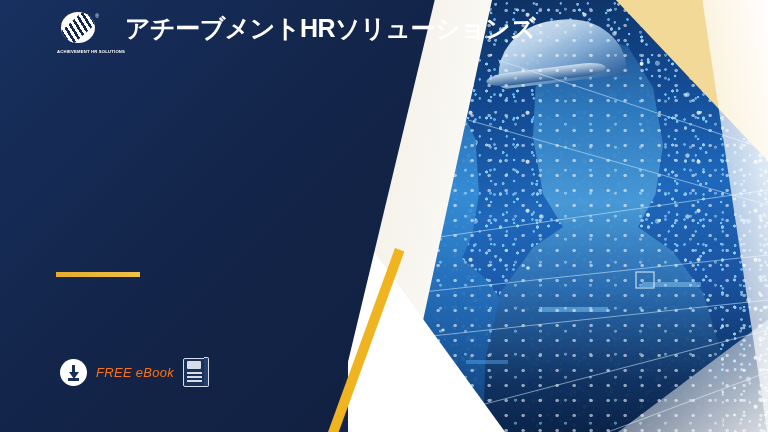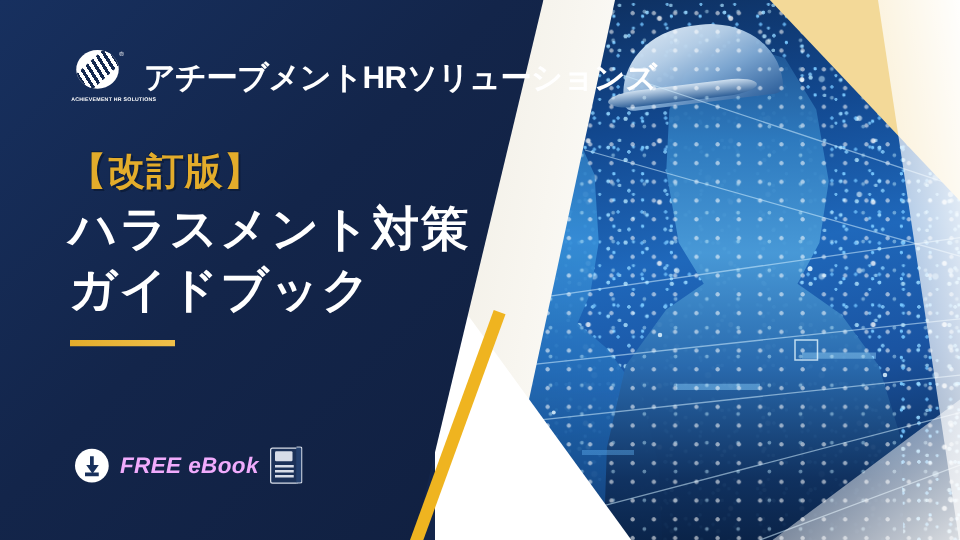--- a/index.html
+++ b/index.html
@@ -146,22 +146,22 @@
     position:absolute; z-index:4;
     background:#efb420;
     left:395px; top:248px; width:10px; height:210px;
     transform:rotate(20deg); transform-origin:top left;
   }
 
   
   .content{ position:absolute; inset:0; z-index:6; }
 
   .logo-row{
-    position:absolute; left:57px; top:40px;
-    display:flex; align-items:center; gap:16px;
+    position:absolute; left:57px; top:12px;
+    display:flex; align-items:flex-start; gap:26px;
   }
   .logo-mark{ position:relative; width:42px; height:42px; }
   .logo-disc{
     position:absolute; left:4px; top:0; width:34px; height:31px;
     border-radius:50%;
     background:#ffffff;
     overflow:hidden;
   }
   .logo-disc::after{
     content:"";
@@ -227,21 +227,21 @@
     content:""; position:absolute; left:8.5px; top:13px;
     width:0; height:0;
     border-left:5px solid transparent; border-right:5px solid transparent;
     border-top:7px solid #18305c;
   }
   .dl-bar{
     position:absolute; left:8px; bottom:5.5px;
     width:11px; height:2.6px; background:#18305c;
   }
   .ebook-text{
-    color:#f0abfc; font-size:18px; font-weight:bold; font-style:italic;
+    color:#f97316; font-size:13px; font-weight:normal; font-style:italic;
     letter-spacing:.3px;
   }
   .reader{
     position:relative; width:23px; height:29px; flex:none;
     border:1.8px solid #d7dde8; border-radius:2px;
     background:#1b3158;
   }
   .reader::before{
     content:""; position:absolute; left:2.5px; top:2px;
     width:14px; height:8px; background:#d7dde8; border-radius:1px;
@@ -314,24 +314,21 @@
     <div class="logo-row">
       <div class="logo-mark">
         <div class="logo-disc"></div>
         <span class="logo-reg">®</span>
         <span class="logo-sub">ACHIEVEMENT
 HR SOLUTIONS</span>
       </div>
       <span class="logo-text">アチーブメントHRソリューションズ</span>
     </div>
 
-    <div class="kaitei">【改訂版】</div>
-
-    <div class="title">ハラスメント対策
-ガイドブック</div>
+
 
     <div class="rule"></div>
 
 
     <div class="ebook">
       <span class="dl-icon">
         <span class="dl-bar"></span>
       </span>
       <span class="ebook-text">FREE eBook</span>
       <span class="reader">

